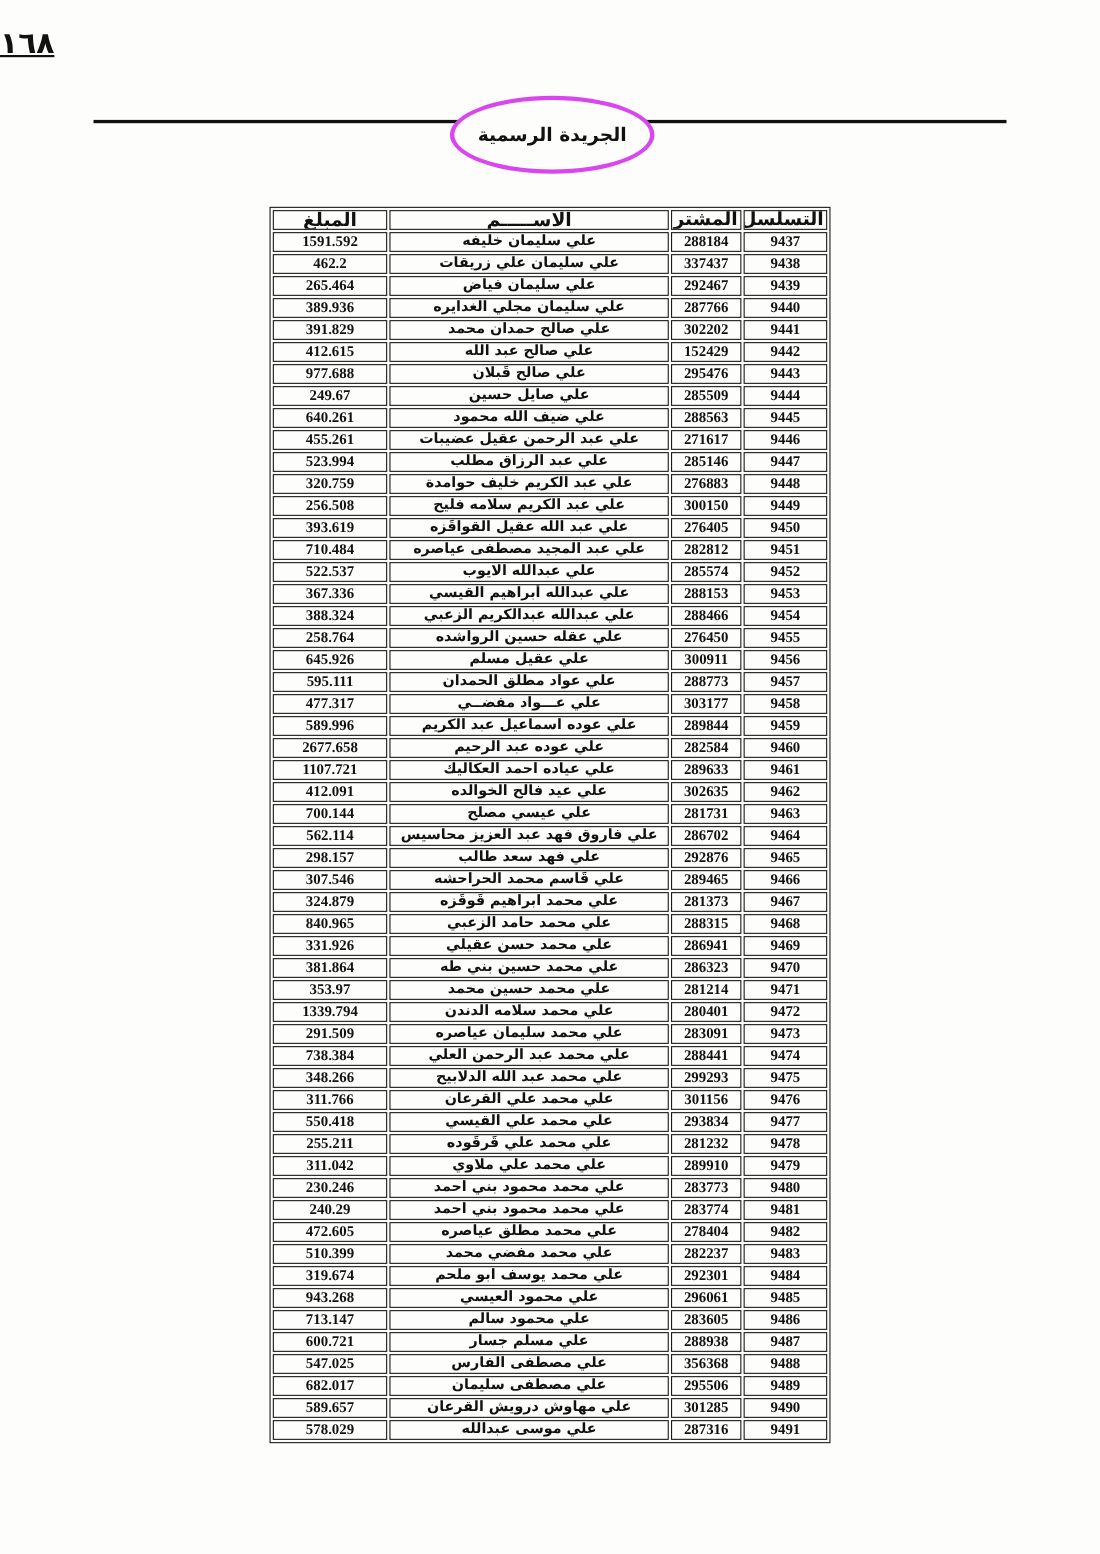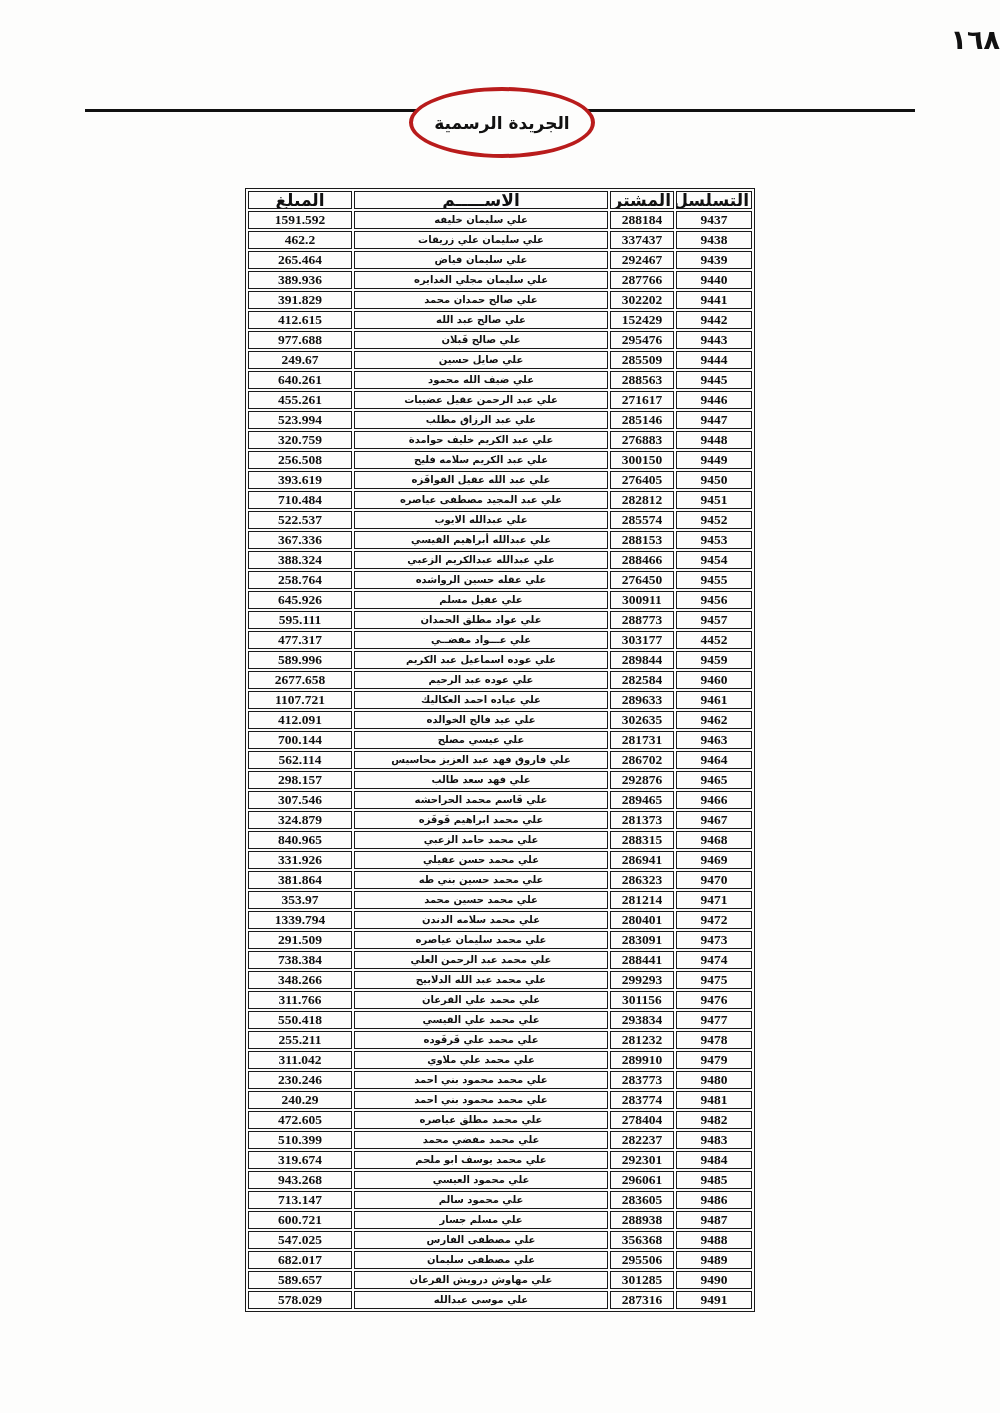--- a/index.html
+++ b/index.html
@@ -6,37 +6,38 @@
   html, body { width: 1000px; height: 1413px; }
   body {
     position: relative;
     background: #fdfdfc;
     font-family: "DejaVu Sans", sans-serif;
     color: #111;
   }
   .page-number {
     position: absolute;
     top: 24px; left: 0; width: 100%;
-    text-align: right;
+    text-align: left;
     font-size: 27px;
     font-weight: bold;
     letter-spacing: 1px;
+    text-decoration: underline;
   }
   .rule {
     position: absolute;
     top: 109px; left: 85px;
     width: 830px; height: 3px;
     background: #111;
   }
   .emblem {
     position: absolute;
     top: 87px; left: 409px;
     width: 186px; height: 71px;
     background: #fdfdfc;
-    border: 4px solid #b91c1c;
+    border: 4px solid #d946ef;
     border-radius: 50%;
     display: flex;
     align-items: center;
     justify-content: center;
     z-index: 2;
   }
   .emblem-title {
     font-size: 17px;
     font-weight: bold;
     direction: rtl;
@@ -65,21 +66,21 @@
     white-space: nowrap;
     font-weight: bold;
   }
   th.hdr { font-size: 17px; font-weight: bold; }
   th.hdr-amount { text-align: left; padding-left: 14px; direction: ltr; }
   td.num {
     font-family: "Liberation Serif", "DejaVu Serif", serif;
     font-size: 13.5px;
     direction: ltr;
   }
-  td.name { font-size: 10px; margin-left: 12px; }
+  td.name { font-size: 13px; margin-left: 12px; }
 </style>
 </head>
 <body>
 
 <div class="page-number">١٦٨</div>
 
 <div class="rule"></div>
 
 <div class="emblem">
   <span class="emblem-title">الجريدة الرسمية</span>
@@ -222,21 +223,21 @@
           <td class="name">علي عقيل مسلم</td>
           <td class="num">645.926</td>
         </tr>
         <tr>
           <td class="num">9457</td>
           <td class="num">288773</td>
           <td class="name">علي عواد مطلق الحمدان</td>
           <td class="num">595.111</td>
         </tr>
         <tr>
-          <td class="num">4452</td>
+          <td class="num">9458</td>
           <td class="num">303177</td>
           <td class="name">علي عـــواد مفضــي</td>
           <td class="num">477.317</td>
         </tr>
         <tr>
           <td class="num">9459</td>
           <td class="num">289844</td>
           <td class="name">علي عوده اسماعيل عبد الكريم</td>
           <td class="num">589.996</td>
         </tr>

